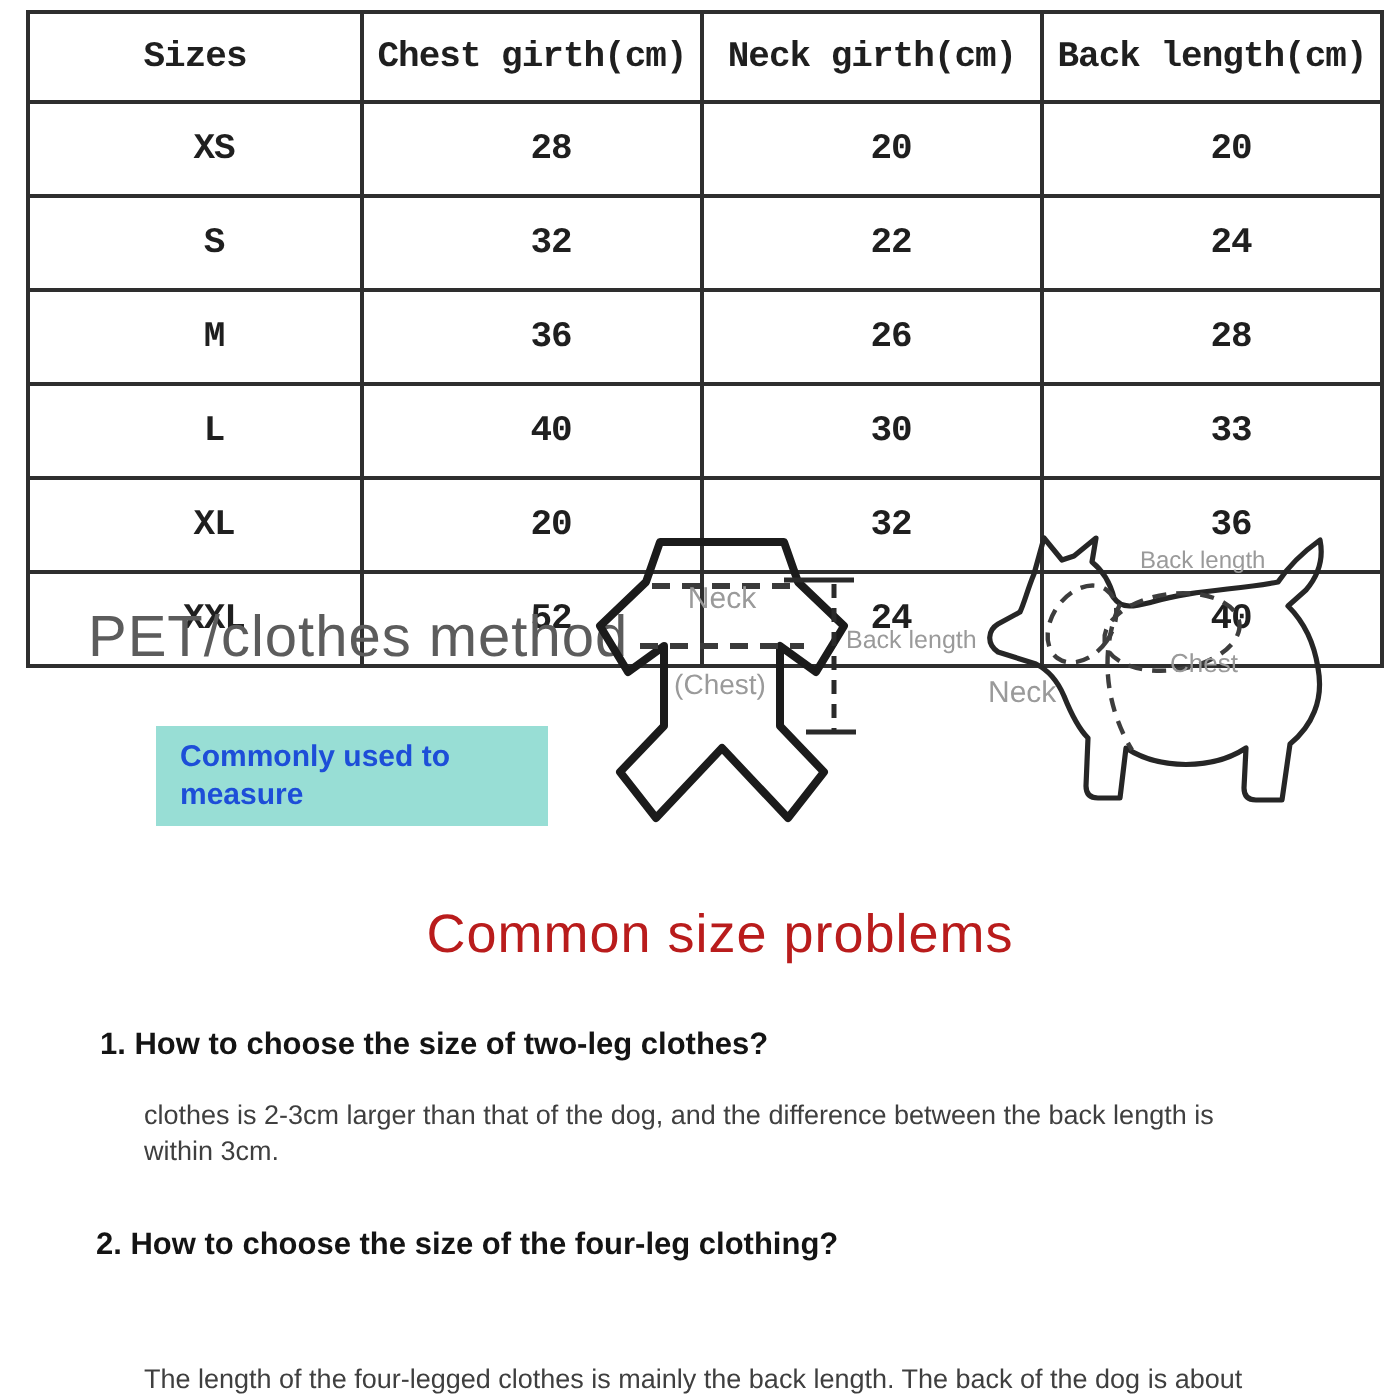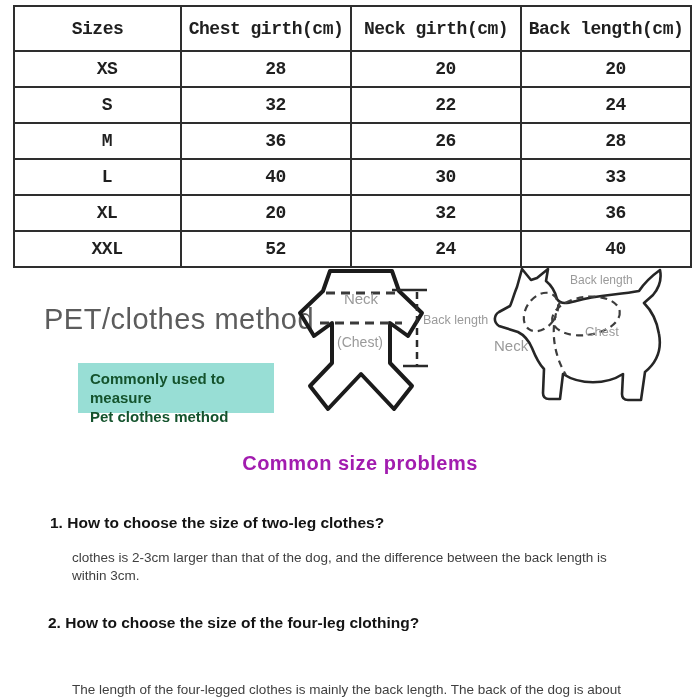--- a/index.html
+++ b/index.html
@@ -11,42 +11,42 @@
     position: absolute; left: 13px; top: 5px; width: 677px;
     border-collapse: collapse; table-layout: fixed;
     font-family: "Liberation Mono", "DejaVu Sans Mono", monospace;
     font-weight: bold; color: #1f1f1f;
   }
   .size-table th, .size-table td {
     border: 2px solid #2e2e2e; text-align: center; vertical-align: middle;
     font-size: 18px; font-weight: bold; letter-spacing: -0.5px;
   }
   .size-table th { height: 45px; }
-  .size-table td { height: 36px; padding-left: 19px; }
+  .size-table td { height: 47px; padding-left: 19px; }
   .col-sizes { width: 167px; } .col-chest { width: 170px; }
   .col-neck  { width: 170px; } .col-back  { width: 170px; }
 
   
   .pet-method-heading {
     position: absolute; left: 44px; top: 303px;
     font-size: 29px; color: #5c5c5c; letter-spacing: 0.5px;
   }
   .note-box {
     position: absolute; left: 78px; top: 363px; width: 196px; height: 50px;
-    background: #98ded5; color: #14532d; font-weight: bold;
+    background: #98ded5; color: #1d4ed8; font-weight: bold;
     font-size: 15px; line-height: 19px; padding: 6px 0 0 12px;
   }
   .clothes-svg { position: absolute; left: 290px; top: 266px; }
   .dog-svg     { position: absolute; left: 486px; top: 262px; }
   .diagram-label { fill: #9a9a9a; font-family: "Liberation Sans", sans-serif; }
 
   
   .problems-title {
     position: absolute; left: 20px; top: 452px; width: 680px;
-    text-align: center; font-size: 20px; color: #a21caf; font-weight: 700;
+    text-align: center; font-size: 27px; color: #b91c1c; font-weight: 400;
     letter-spacing: 0.5px;
   }
   .question {
     position: absolute; font-size: 15.5px; font-weight: bold; color: #141414;
   }
   .q1 { left: 50px; top: 514px; }
   .q2 { left: 48px; top: 614px; }
   .answer {
     position: absolute; font-size: 13.5px; line-height: 18px; color: #3f3f3f;
   }
@@ -108,21 +108,20 @@
       <td>24</td>
       <td>40</td>
     </tr>
   </tbody>
 </table>
 
 <div class="pet-method-heading">PET/clothes method</div>
 
 <div class="note-box">
   <div>Commonly used to measure</div>
-  <div>Pet clothes method</div>
 </div>
 
 <svg class="clothes-svg" width="200" height="170" viewBox="0 0 200 170">
   <path d="M 40 5 L 102 5 L 109 25 L 132 47 L 118 70 L 100 57 L 100 97 L 122 120 L 104 143
            L 71 108 L 38 143 L 20 120 L 42 97 L 42 57 L 24 70 L 10 47 L 33 25 Z" fill="none" stroke="#1b1b1b" stroke-width="4" stroke-linejoin="round"></path>
   <line x1="36" y1="27" x2="106" y2="27" stroke="#3a3a3a" stroke-width="3" stroke-dasharray="9 6"></line>
   <line x1="30" y1="57" x2="112" y2="57" stroke="#3a3a3a" stroke-width="3" stroke-dasharray="9 6"></line>
   <line x1="102" y1="24" x2="137" y2="24" stroke="#2a2a2a" stroke-width="2.5"></line>
   <line x1="127" y1="26" x2="127" y2="100" stroke="#2a2a2a" stroke-width="2.5" stroke-dasharray="7 5"></line>
   <line x1="113" y1="100" x2="138" y2="100" stroke="#2a2a2a" stroke-width="2.5"></line>

